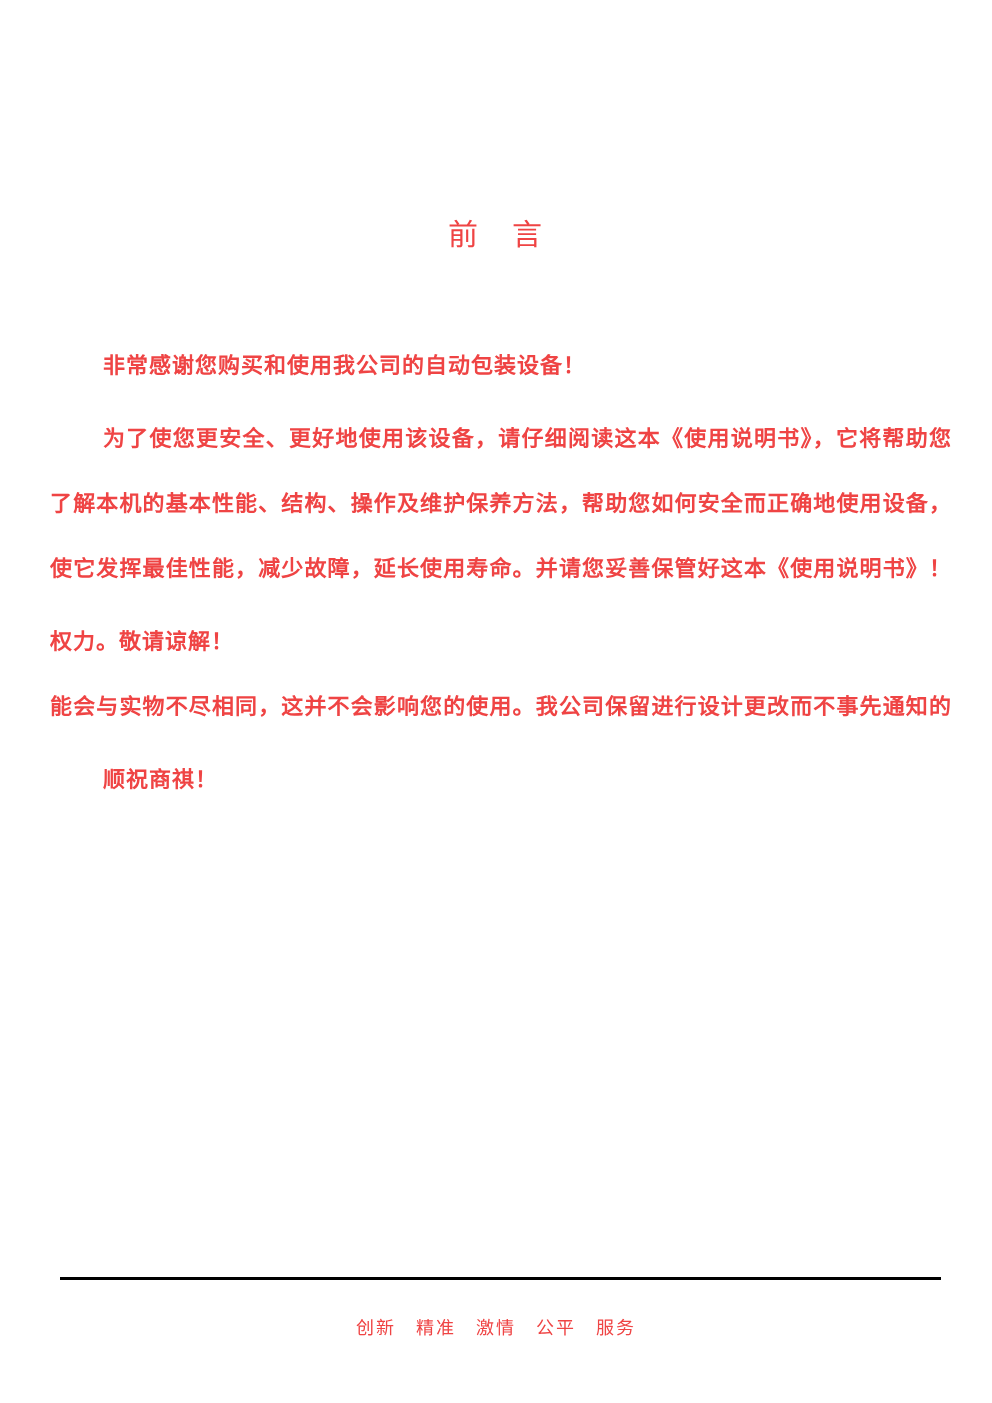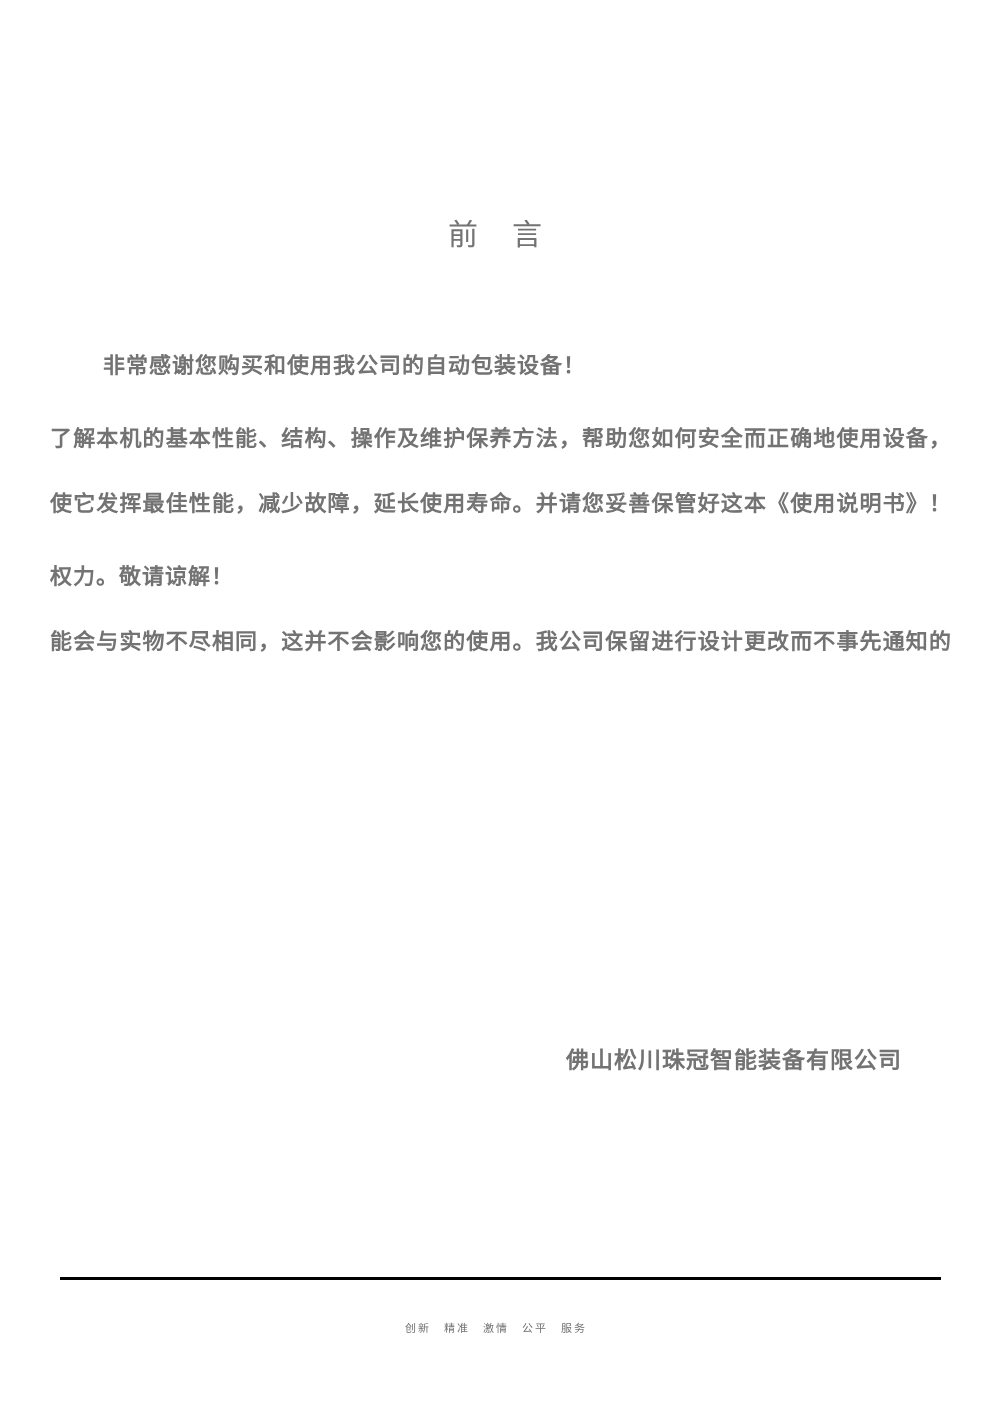--- a/index.html
+++ b/index.html
@@ -5,21 +5,21 @@
   html, body {
     margin: 0;
     padding: 0;
     background: #ffffff;
   }
   .page {
     position: relative;
     width: 992px;
     height: 1403px;
     background: #ffffff;
-    color: #737373;
+    color: #ef4444;
     font-family: "Liberation Sans", "DejaVu Sans", sans-serif;
     overflow: hidden;
   }
   .title {
     position: absolute;
     top: 216px;
     left: 0;
     right: 0;
     margin: 0;
     text-align: center;
@@ -69,51 +69,54 @@
     width: 881px;
     height: 3px;
     background: #000000;
   }
   .footer-slogan {
     position: absolute;
     top: 1318px;
     left: 0;
     right: 0;
     text-align: center;
-    font-size: 11px;
+    font-size: 18px;
     font-weight: 400;
     letter-spacing: 2px;
     line-height: 20px;
   }
 </style>
 </head>
 <body>
 
 <div class="page">
 
   <h1 class="title">前　言</h1>
 
   <div class="doc-body">
 
     <div class="para">
       <div class="line indent">非常感谢您购买和使用我公司的自动包装设备！</div>
     </div>
 
     <div class="para">
+      <div class="line indent fill">为了使您更安全、更好地使用该设备，请仔细阅读这本《使用说明书》，它将帮助您</div>
       <div class="line fill">了解本机的基本性能、结构、操作及维护保养方法，帮助您如何安全而正确地使用设备，</div>
       <div class="line fill">使它发挥最佳性能，减少故障，延长使用寿命。并请您妥善保管好这本《使用说明书》！</div>
     </div>
 
     <div class="para">
       <div class="line">权力。敬请谅解！</div>
       <div class="line fill">能会与实物不尽相同，这并不会影响您的使用。我公司保留进行设计更改而不事先通知的</div>
     </div>
 
+    <div class="para">
+      <div class="line indent">顺祝商祺！</div>
+    </div>
 
   </div>
 
-  <div class="signature">佛山松川珠冠智能装备有限公司</div>
 
   <div class="footer-rule"></div>
 
   <div class="footer-slogan">创新　精准　激情　公平　服务</div>
 
 </div>
 
 </body></html>

